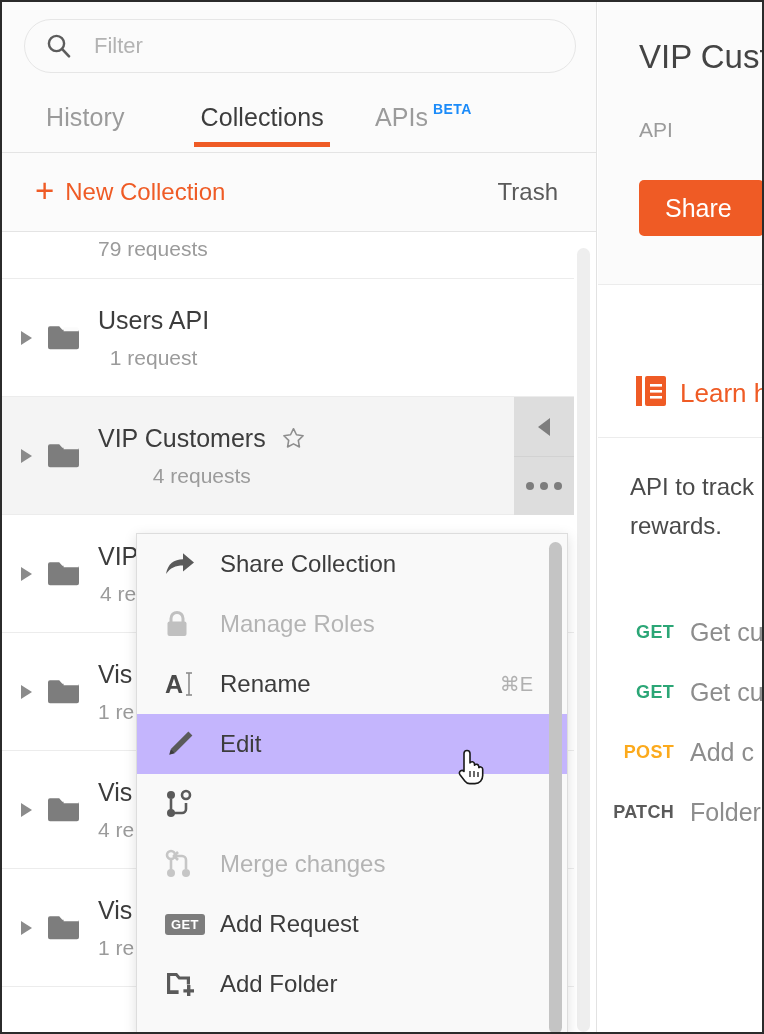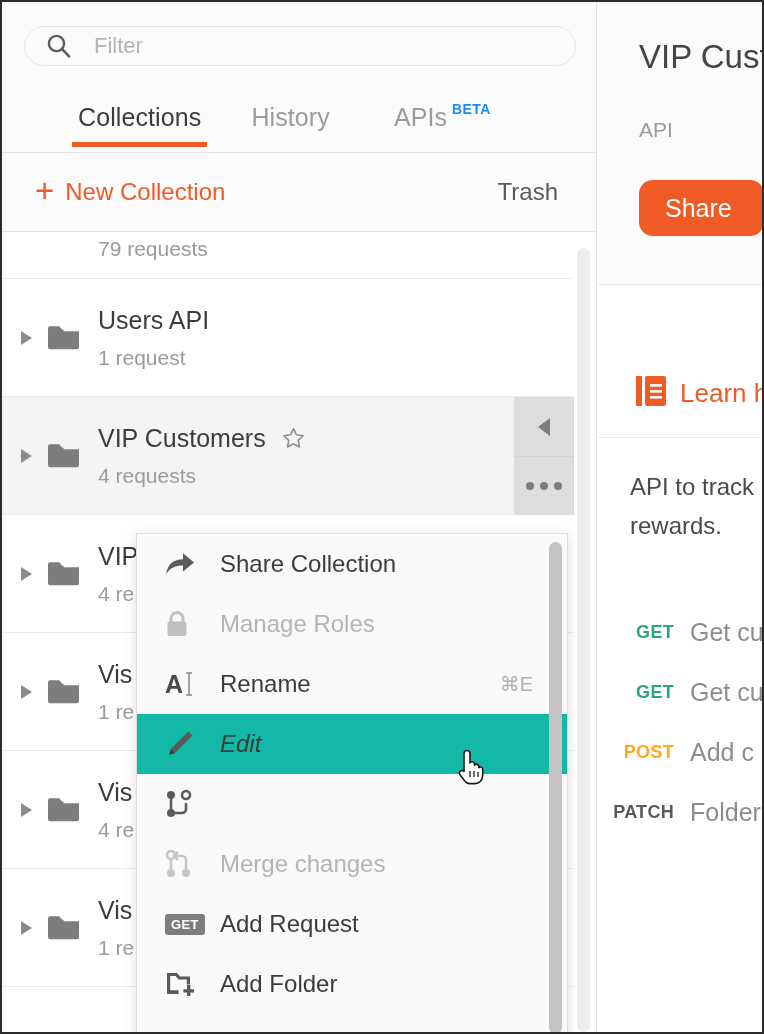--- a/index.html
+++ b/index.html
@@ -28,21 +28,21 @@
 
   
   #filter-wrap {
     position: absolute; left: 0; top: 0;
     width: 595px; height: 88px;
     background: #fbfbfb;
     display: flex; align-items: center;
   }
   #filter-box {
     margin-left: 22px;
-    width: 552px; height: 40px;
+    width: 552px; height: 54px;
     border: 1px solid #e6e6e6;
     border-radius: 27px;
     background: #fbfbfb;
     display: flex; align-items: center;
     padding-left: 21px;
   }
   .search-icon { width: 26px; height: 26px; flex: none; display:block; }
   #filter-input {
     border: none; outline: none; background: transparent;
     margin-left: 22px;
@@ -71,21 +71,21 @@
     letter-spacing: .1px;
   }
   .tab.active { color: #3c3c3c; }
   .tab-underline {
     position: absolute; left: 0; bottom: 6px;
     height: 5px; width: 100%;
     background: #ef5b25;
   }
   #tab-history { margin-left: 44px; }
   #tab-collections { margin-left: 70px; padding-left: 6px; padding-right: 6px; }
-  #tab-apis { margin-left: 64px; }
+  #tab-apis { margin-left: 45px; }
   .beta-badge {
     font-size: 14px; font-weight: bold; color: #1b8bf9;
     margin-left: 5px; margin-top: -2px; letter-spacing: .4px;
   }
 
   
   #newcol-row {
     position: absolute; left: 0; top: 151px;
     width: 595px; height: 79px;
     background: #fbfbfb;
@@ -124,21 +124,21 @@
   .row.full { height: 118px; }
   .row.selected { background: #f4f4f4; }
   .caret {
     width: 0; height: 0;
     border-left: 11px solid #8b8b8b;
     border-top: 7px solid transparent;
     border-bottom: 7px solid transparent;
     margin-left: 19px; flex: none;
   }
   .folder-icon { margin-left: 16px; flex: none; display:block; }
-  .row-text { margin-left: 19px; }
+  .row-text { margin-left: 19px; text-align: center; }
   .row-title {
     font-size: 25px; color: #3c3c3c;
     display: flex; align-items: center;
   }
   .star-icon { margin-left: 15px; display:block; }
   .row-sub { font-size: 21px; color: #9b9b9b; margin-top: 11px; }
   #partial-top {
     height: 47px; width: 572px;
     border-bottom: 1px solid #ececec;
     background: #fff;
@@ -188,21 +188,21 @@
     box-shadow: 0 3px 12px rgba(0,0,0,0.13);
     overflow: hidden;
   }
   .menu-item {
     height: 60px;
     display: flex; align-items: center;
     cursor: pointer;
     padding-left: 28px;
     text-align: center;
   }
-  .menu-item.hover { background: #14b8a6; font-style: italic; }
+  .menu-item.hover { background: #c4b5fd; }
   .menu-item.disabled { cursor: default; }
   .mi-icon {
     width: 38px; flex: none;
     display: flex; align-items: center; justify-content: flex-start;
   }
   .mi-label {
     margin-left: 17px;
     font-size: 24px; color: #3c3c3c;
   }
   .menu-item.disabled .mi-label { color: #b4b4b4; }
@@ -248,21 +248,21 @@
     position: absolute; left: 41px; top: 36px;
     font-size: 33px; color: #444; white-space: nowrap;
   }
   #rp-subtitle {
     position: absolute; left: 41px; top: 116px;
     font-size: 21px; color: #9b9b9b;
   }
   #share-btn {
     position: absolute; left: 41px; top: 178px;
     width: 125px; height: 56px;
-    background: #ef5b25; border-radius: 14px;
+    background: #ef5b25; border-radius: 5px;
     display: flex; align-items: center;
     cursor: pointer;
   }
   #share-label {
     color: #ffffff; font-size: 25px; margin-left: 26px; white-space: nowrap;
   }
   #rp-tabs {
     position: absolute; left: 0; top: 283px;
     width: 166px; height: 59px;
     background: #fbfbfb;
@@ -316,26 +316,26 @@
           <svg class="search-icon" viewBox="0 0 26 26">
             <circle cx="10.5" cy="10.5" r="7.6" fill="none" stroke="#5c5c5c" stroke-width="2.4"></circle>
             <line x1="16.2" y1="16.2" x2="23" y2="23.4" stroke="#5c5c5c" stroke-width="2.6" stroke-linecap="round"></line>
           </svg>
         </span>
         <input id="filter-input" type="text" placeholder="Filter" style="">
       </div>
     </div>
 
     <div id="tabs">
+      <div class="tab" id="tab-history">
+        <span>History</span>
+      </div>
       <div class="tab active" id="tab-collections">
         <span>Collections</span>
         <span class="tab-underline"></span>
-      </div>
-      <div class="tab" id="tab-history">
-        <span>History</span>
       </div>
       <div class="tab" id="tab-apis">
         <span>APIs</span>
         <span class="beta-badge">BETA</span>
       </div>
     </div>
 
     <div id="newcol-row">
       <div id="new-collection-btn">
         <span class="plus-icon">+</span>

